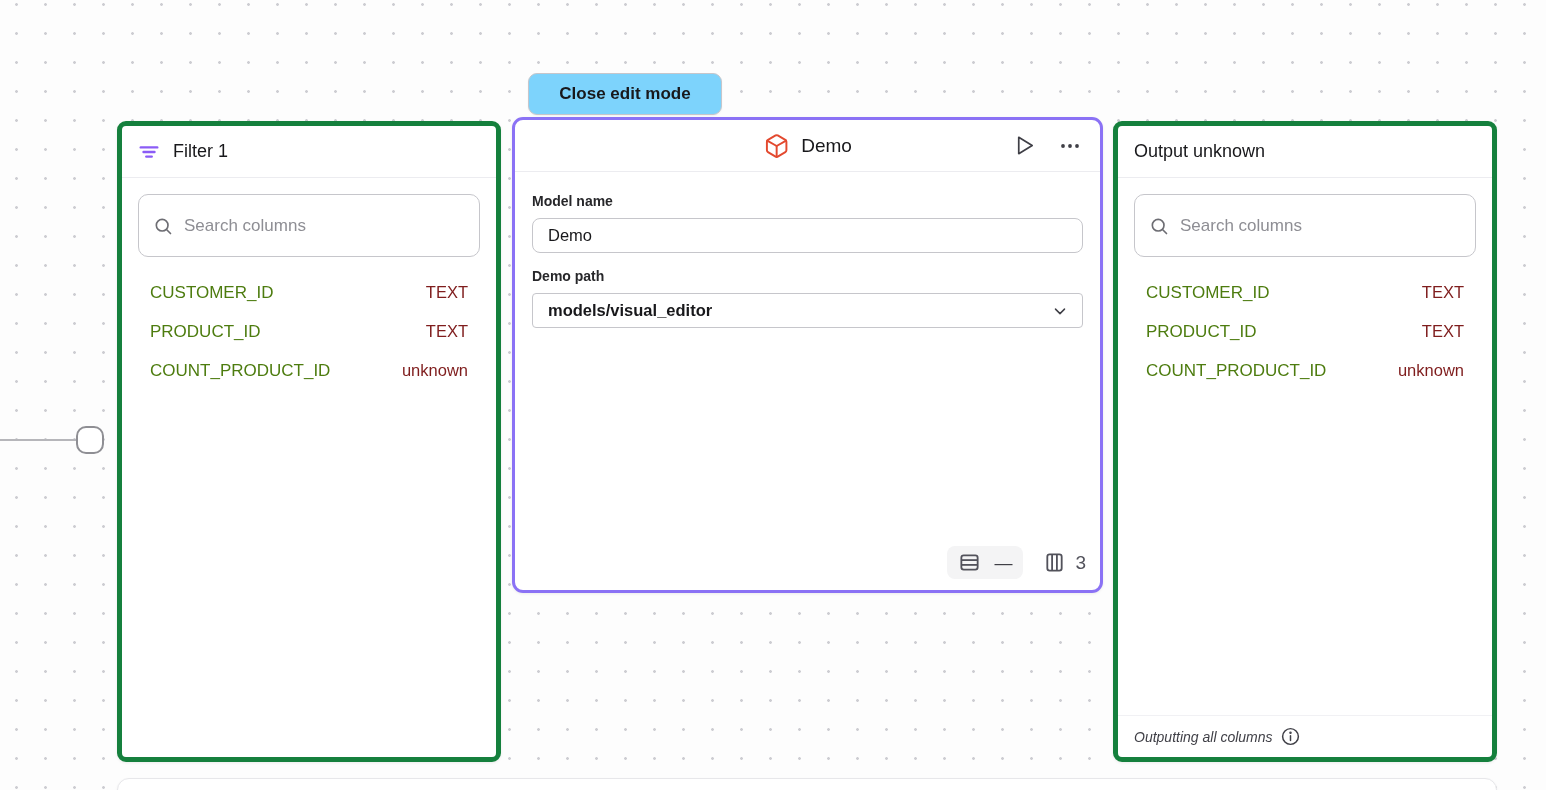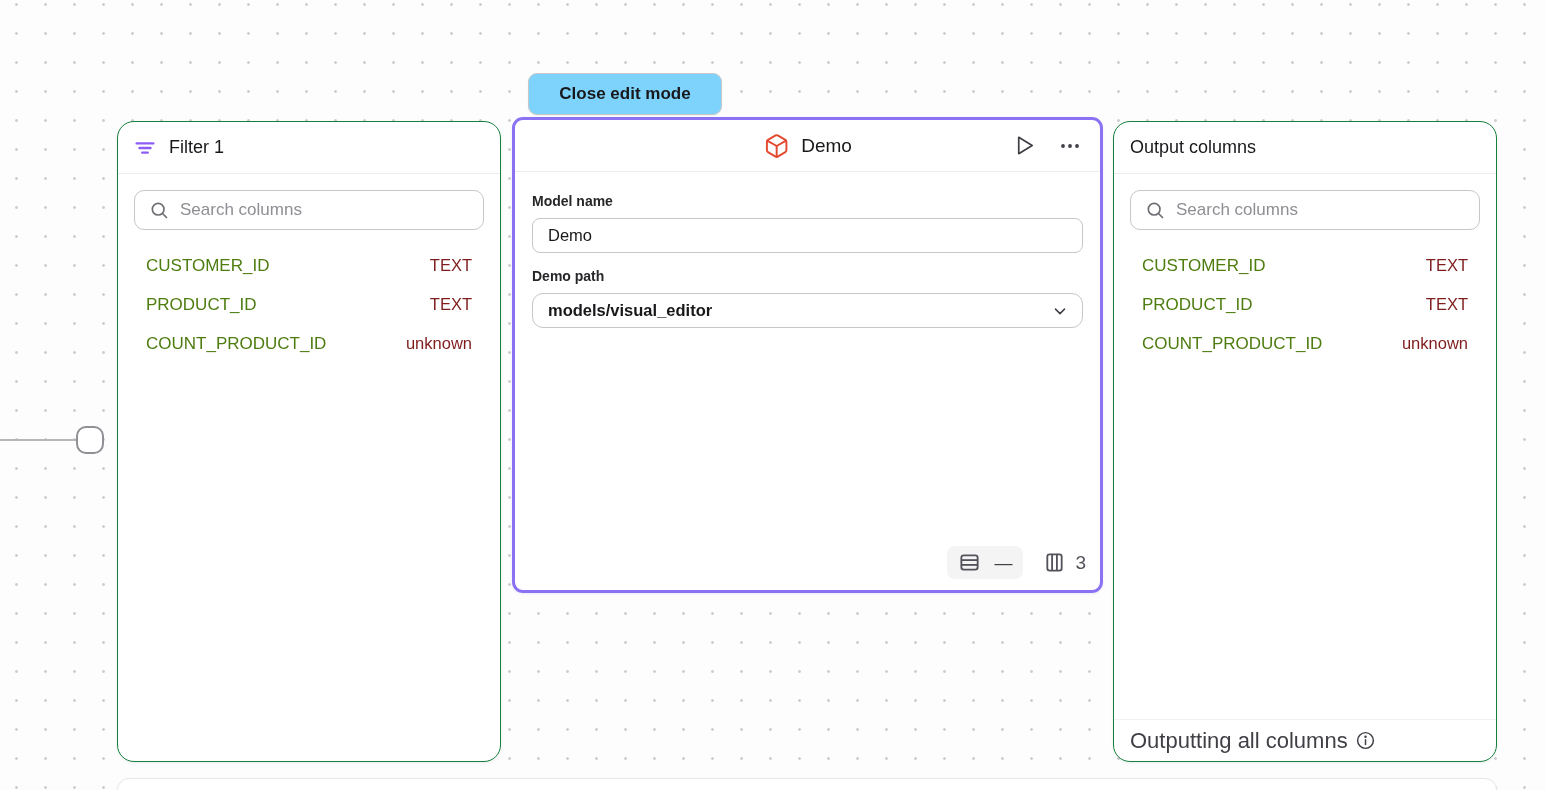--- a/index.html
+++ b/index.html
@@ -31,30 +31,30 @@
   .close-edit{
     position:absolute;left:528px;top:62px;width:194px;height:42px;
     background:#7dd3fc;border:1px solid #c6c6cb;border-radius:9px;
     font-family:"Liberation Sans", sans-serif;
     font-size:17px;font-weight:700;color:#18181b;cursor:pointer;
     box-shadow:0 1px 2px rgba(0,0,0,.05);
     margin-top:11px;
   }
   
   .panel{
-    position:absolute;background:#fff;border:1px solid #15803d;border-radius:17px;
+    position:absolute;background:#fff;border:5px solid #15803d;border-radius:9px;
     box-shadow:0 1px 3px rgba(0,0,0,.07);
   }
   .panel-header{
     height:52px;display:flex;align-items:center;gap:13px;
     padding:0 16px;border-bottom:1px solid #ececf0;position:relative;
   }
   .panel-title{font-size:18px;font-weight:500;color:#18181b;}
   .search-box{
-    margin:16px;height:40px;border:1px solid #c6c6cb;border-radius:10px;
+    margin:16px;height:63px;border:1px solid #c6c6cb;border-radius:10px;
     display:flex;align-items:center;gap:11px;padding:0 14px;background:#fff;
   }
   .search-box input{
     border:none;outline:none;flex:1;font-family:"Liberation Sans", sans-serif;
     font-size:17px;color:#18181b;background:transparent;
   }
   .search-box input::placeholder{color:#8e8e94;}
   .col-list{list-style:none;margin-top:6px;}
   .col-list li{
     display:flex;align-items:center;justify-content:space-between;
@@ -77,21 +77,21 @@
   }
   .icon-btn{background:none;border:none;cursor:pointer;display:flex;align-items:center;padding:2px;}
   .model-body{padding:6px 17px 0 17px;}
   .field-label{font-size:14px;font-weight:600;color:#27272a;margin:15px 0 9px;}
   .text-input{
     width:100%;height:35px;border:1px solid #c6c6cb;border-radius:8px;
     padding:0 15px;font-family:"Liberation Sans", sans-serif;
     font-size:16.5px;color:#18181b;background:#fff;outline:none;
   }
   .select-box{
-    width:100%;height:35px;border:1px solid #c6c6cb;border-radius:11px;
+    width:100%;height:35px;border:1px solid #c6c6cb;border-radius:4px;
     padding:0 13px 0 15px;display:flex;align-items:center;justify-content:space-between;
     background:#fff;cursor:pointer;
   }
   .select-value{font-size:16.5px;font-weight:700;color:#18181b;}
   .status-bar{
     position:absolute;right:14px;bottom:11px;display:flex;align-items:center;
   }
   .rows-pill{
     display:flex;align-items:center;gap:13px;background:#f4f4f5;border:none;
     border-radius:8px;padding:5px 11px;cursor:pointer;
@@ -99,21 +99,21 @@
   .row-count{font-size:18px;font-weight:500;color:#3f3f46;line-height:1;}
   .cols-indicator{display:flex;align-items:center;gap:9px;margin-left:20px;}
   .col-count{font-size:19px;color:#52525b;}
   
   .output-panel{left:1113px;top:121px;width:384px;height:641px;}
   .output-footer{
     position:absolute;left:0;right:0;bottom:0;height:42px;
     display:flex;align-items:center;gap:7px;padding:0 16px;
     border-top:1px solid #f1f1f4;
   }
-  .output-footer-text{font-size:22px;color:#3f3f46;}
+  .output-footer-text{font-size:14px;color:#3f3f46;font-style:italic;}
   
   .bottom-node{
     position:absolute;left:117px;top:778px;width:1380px;height:40px;
     background:#fff;border:1px solid #e7e7ea;border-radius:12px 12px 0 0;
     box-shadow:0 1px 3px rgba(0,0,0,.05);
   }
   svg{display:block;}
 </style>
 </head>
 <body>
@@ -222,21 +222,21 @@
           <line x1="14.5" y1="3.5" x2="14.5" y2="20.5"></line>
         </svg>
       </span>
       <span class="col-count">3</span>
     </div>
   </div>
 </section>
 
 <section class="panel output-panel">
   <header class="panel-header">
-    <h2 class="panel-title">Output columns</h2>
+    <h2 class="panel-title">Output unknown</h2>
   </header>
   <div class="search-box">
     <span>
       <svg width="20" height="20" viewBox="0 0 24 24" fill="none" stroke="#6d6d73" stroke-width="2" stroke-linecap="round">
         <circle cx="11" cy="11" r="7"></circle>
           <line x1="16.5" y1="16.5" x2="21" y2="21"></line>
       </svg>
     </span>
     <input placeholder="Search columns" style="">
   </div>

